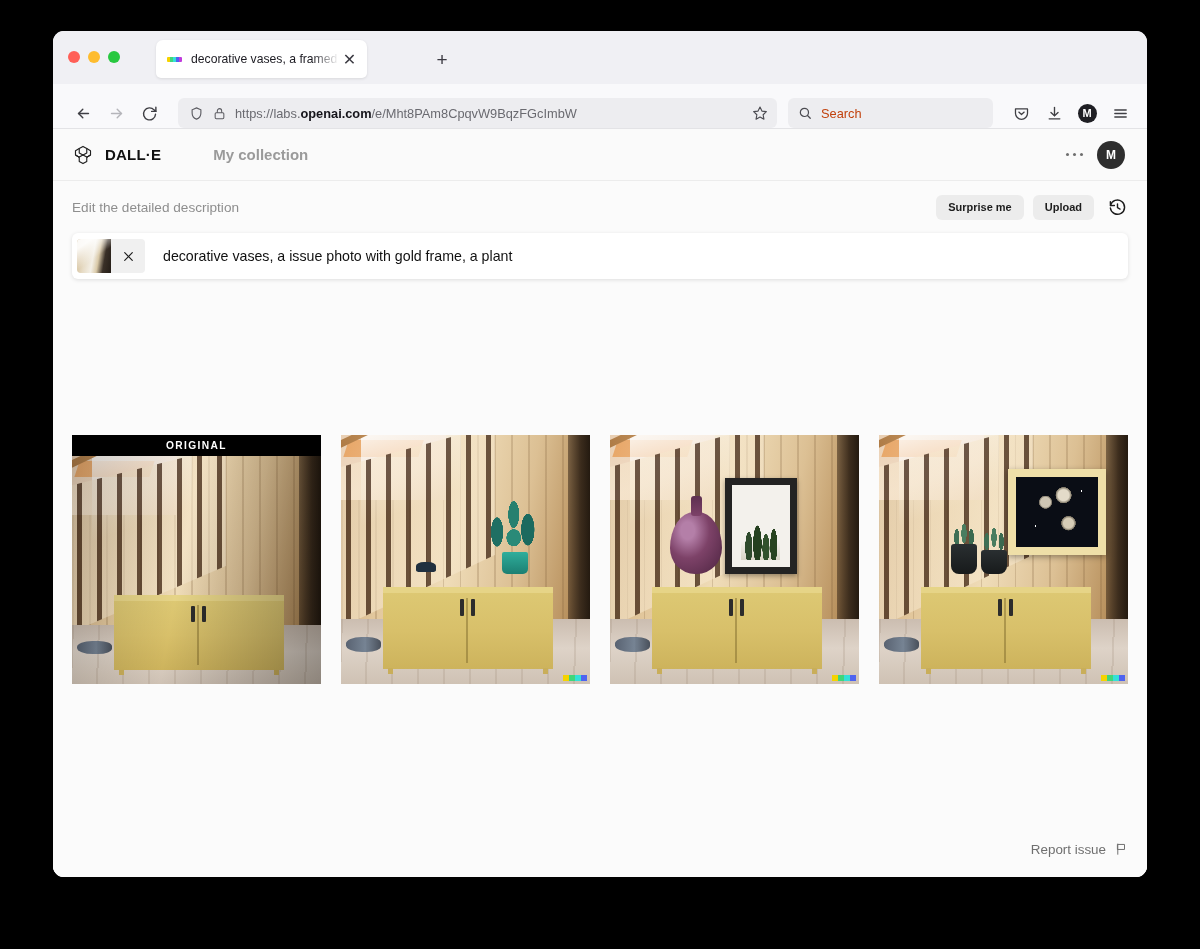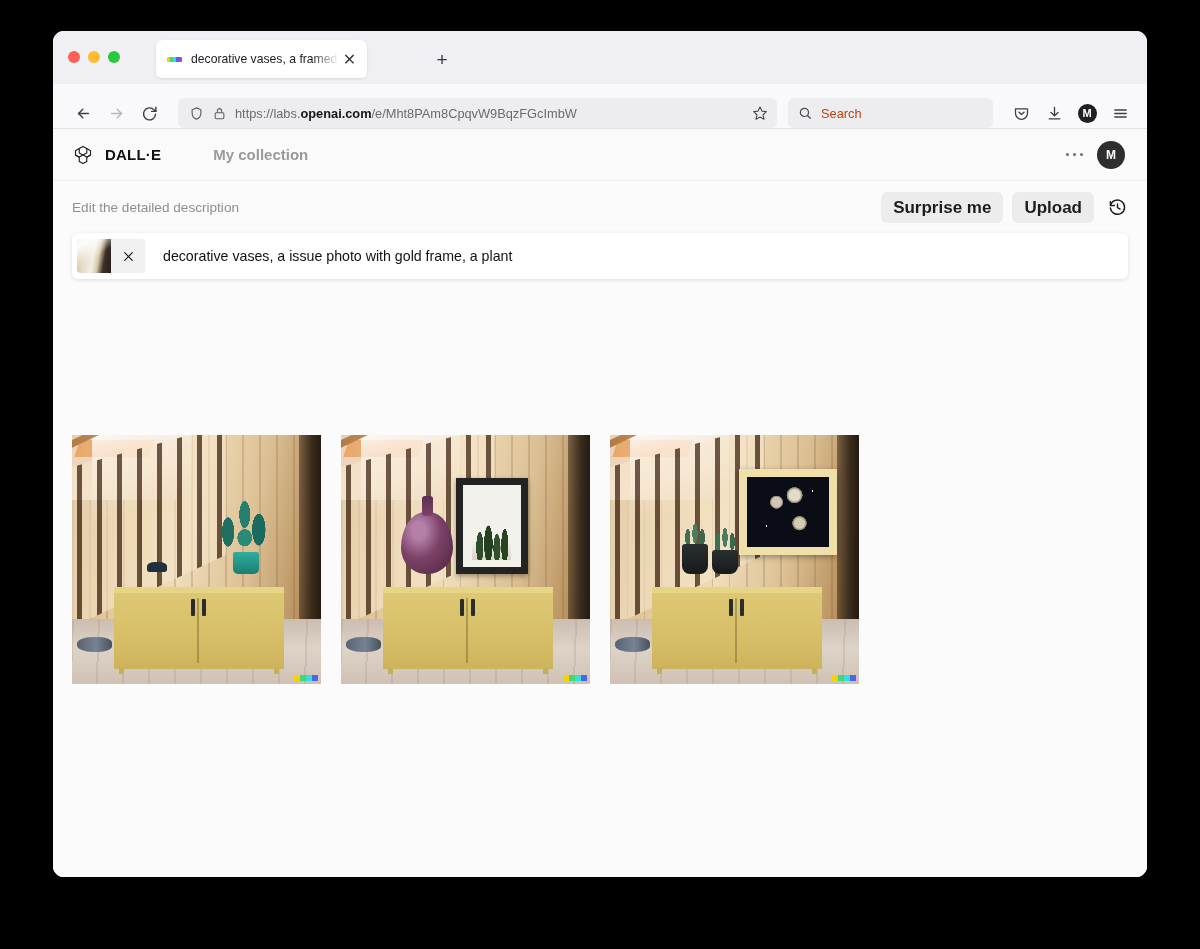--- a/index.html
+++ b/index.html
@@ -142,21 +142,21 @@
 
   .workspace { flex: 1; background: #fbfbfb; display: flex; flex-direction: column; padding: 0 19px; overflow: hidden; }
 
   .edit-row {
     height: 52px; display: flex; align-items: center; flex: none;
   }
   .edit-label { font-size: 13.6px; color: #8e8e8e; }
   .edit-actions { margin-left: auto; display: flex; align-items: center; gap: 9px; }
   .pill {
     background: #ececec; border-radius: 6px;
-    font-size: 17px; font-weight: 700; color: #1d1d1d;
+    font-size: 11px; font-weight: 700; color: #1d1d1d;
     padding: 7px 12px; line-height: 1;
   }
   .hist-icon { display: flex; align-items: center; justify-content: center; width: 22px; height: 22px; color: #1d1d1d; margin-left: 3px; }
 
   .prompt-bar {
     height: 46px; flex: none;
     background: #ffffff;
     border-radius: 6px;
     box-shadow: 0 1px 4px rgba(0,0,0,.12);
     display: flex; align-items: center;
@@ -540,20 +540,41 @@
                 <line x1="5" y1="5" x2="19" y2="19"></line>
                 <line x1="19" y1="5" x2="5" y2="19"></line>
               </svg>
           </span>
         </div>
         <span class="prompt-text" placeholder="Describe the image you want to create">decorative vases, a issue photo with gold frame, a plant</span>
       </div>
 
       <div class="results">
 
+        <div class="tile">
+          <div class="orig-bar">ORIGINAL</div>
+          <div class="scene" style="top:21px">
+            <div class="wallwood"></div>
+              <div class="upperleft"></div>
+              <div class="ceilbeam"></div>
+            <div class="windowglow"></div>
+              <div class="stairwell"></div>
+              <div class="railing"></div>
+            <div class="darkright"></div>
+              <div class="floor"></div>
+            <div class="shoes"></div>
+            <div class="cabinet">
+                <span class="handle l"></span>
+                <span class="handle r"></span>
+                <span class="leg l"></span>
+                <span class="leg r"></span>
+              </div>
+          </div>
+          <div style="position:absolute;inset:0;background:linear-gradient(100deg,rgba(0,0,0,.18),rgba(0,0,0,0) 45%,rgba(0,0,0,.32));pointer-events:none"></div>
+        </div>
 
         <div class="tile">
           <div class="scene">
             <div class="wallwood"></div>
               <div class="upperleft"></div>
               <div class="ceilbeam"></div>
             <div class="windowglow"></div>
               <div class="stairwell"></div>
               <div class="railing"></div>
             <div class="darkright"></div>
@@ -645,16 +666,27 @@
           <div class="wm">
               <i style="background:#f5d300"></i>
               <i style="background:#41d67a"></i>
               <i style="background:#35e0d8"></i>
               <i style="background:#4e63f0"></i>
             </div>
         </div>
 
       </div>
 
+      <div class="footer-row">
+        <span class="report">
+          <span>Report issue</span>
+          <span style="display:flex">
+            <svg width="14" height="14" viewBox="0 0 24 24" fill="none" stroke="currentColor" stroke-width="1.7" stroke-linecap="round" stroke-linejoin="round">
+                <line x1="6.5" y1="3.5" x2="6.5" y2="21"></line>
+                <path d="M6.5 4.2h11.5v8.6H6.5z"></path>
+              </svg>
+          </span>
+        </span>
+      </div>
 
     </div>
   </div>
 </div>
 
 </body></html>

